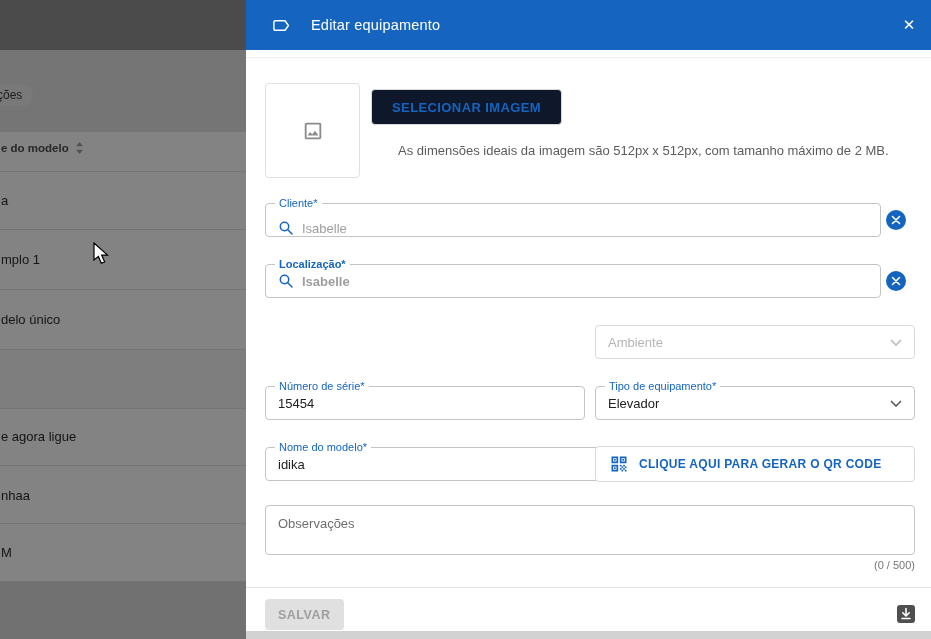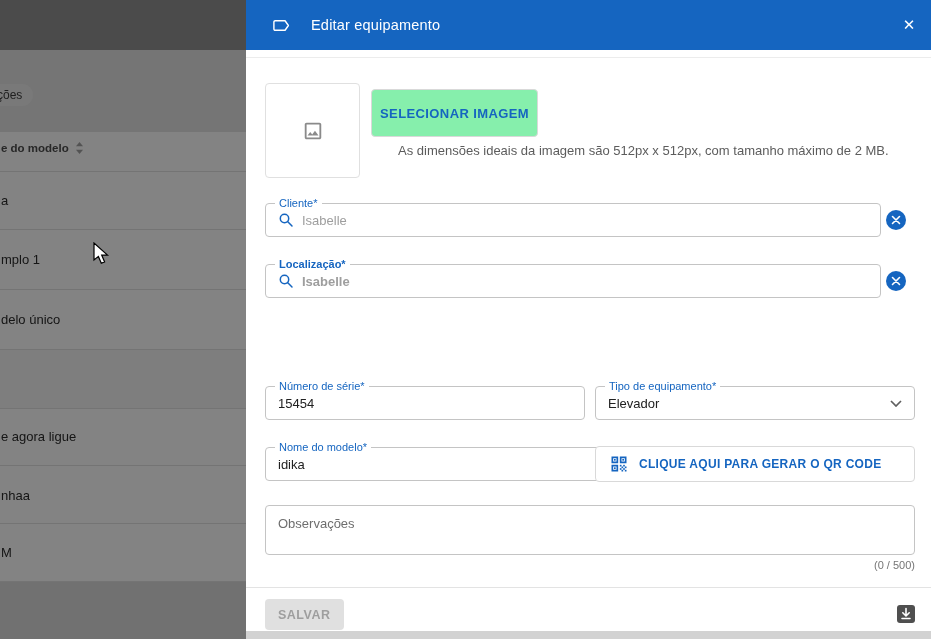--- a/index.html
+++ b/index.html
@@ -23,21 +23,21 @@
 
   
   .modal { position:absolute; left:246px; top:0; width:685px; height:639px; background:#fff; z-index:4; }
   .modal-header { position:absolute; left:0; top:0; width:100%; height:50px; background:#1565c0; display:flex; align-items:center; }
   .header-icon { margin-left:26px; display:flex; }
   .modal-title { color:#fff; font-size:14.5px; margin-left:20px; letter-spacing:.2px; }
   .close-btn { position:absolute; right:10px; top:13px; width:24px; height:24px; background:none; border:none; color:#fff; font-size:15px; line-height:24px; text-align:center; cursor:pointer; font-family:inherit; }
   .top-divider { position:absolute; left:0; top:57px; width:100%; height:1px; background:#ececec; }
 
   .img-box { position:absolute; left:19px; top:83px; width:95px; height:95px; border:1px solid #e0e0e0; border-radius:4px; display:flex; align-items:center; justify-content:center; background:#fff; }
-  .select-img-btn { position:absolute; left:125px; top:89px; height:48px; padding:0 8px; border:1px solid #d9d9d9; border-radius:4px; background:#86efac; color:#1565c0; font-size:13px; font-weight:700; letter-spacing:.4px; cursor:pointer; font-family:inherit; }
+  .select-img-btn { position:absolute; left:125px; top:89px; height:36px; padding:0 20px; border:1px solid #d9d9d9; border-radius:4px; background:#0f172a; color:#1565c0; font-size:13px; font-weight:700; letter-spacing:.4px; cursor:pointer; font-family:inherit; }
   .helper { position:absolute; left:128px; top:143px; font-size:13px; color:#5c5c5c; white-space:nowrap;margin-left:24px; }
 
   .tf { position:absolute; height:34px; border:1px solid #c4c4c4; border-radius:4px; display:flex; align-items:center; padding:0 12px; background:#fff; }
   .tf-label { position:absolute; top:-7px; left:9px; background:#fff; padding:0 4px; font-size:11px; line-height:13px; color:#1565c0; white-space:nowrap; }
   .tf-value { font-size:13px; color:#212121; }
   .tf-value.muted { color:#9e9e9e; margin-left:8px; }
   .sel-text { font-size:13px; color:#616161; }
   .tf.disabled { border-color:#d9d9d9; }
   .tf.disabled .sel-text { color:#b5b5b5; }
   .chev { margin-left:auto; display:flex; color:#5f5f5f; }
@@ -114,21 +114,21 @@
     <div class="top-divider"></div>
 
     <div class="img-box">
       <svg width="22" height="22" viewBox="0 0 24 24">
         <path d="M19 5v14H5V5h14m0-2H5c-1.1 0-2 .9-2 2v14c0 1.1.9 2 2 2h14c1.1 0 2-.9 2-2V5c0-1.1-.9-2-2-2zm-4.86 8.86l-3 3.87L9 13.14 6 17h12l-3.86-5.14z" fill="#8a8a8a"></path>
       </svg>
     </div>
     <button class="select-img-btn">SELECIONAR IMAGEM</button>
     <div class="helper">As dimensões ideais da imagem são 512px x 512px, com tamanho máximo de 2 MB.</div>
 
-    <div class="tf" style="left:19px;top:203px;width:616px;">
+    <div class="tf" style="left:19px;top:203px;width:616px;align-items:flex-end;">
       <span class="tf-label">Cliente*</span>
       <svg width="16" height="16" viewBox="0 0 16 16">
         <circle cx="6.5" cy="6.5" r="4.2" fill="none" stroke="#1565c0" stroke-width="1.5"></circle>
           <path d="M9.8 9.8L14 14" stroke="#1565c0" stroke-width="1.5" stroke-linecap="round"></path>
       </svg>
       <span class="tf-value muted">Isabelle</span>
     </div>
     <button class="clear-btn" style="left:640px;top:210px;">
       <svg width="10" height="10" viewBox="0 0 10 10">
           <path d="M1.5 1.5l7 7M8.5 1.5l-7 7" stroke="#fff" stroke-width="1.6" stroke-linecap="round"></path>
@@ -142,20 +142,28 @@
           <path d="M9.8 9.8L14 14" stroke="#1565c0" stroke-width="1.5" stroke-linecap="round"></path>
       </svg>
       <span class="tf-value muted">Isabelle</span>
     </div>
     <button class="clear-btn" style="left:640px;top:271px;">
       <svg width="10" height="10" viewBox="0 0 10 10">
           <path d="M1.5 1.5l7 7M8.5 1.5l-7 7" stroke="#fff" stroke-width="1.6" stroke-linecap="round"></path>
         </svg>
     </button>
 
+    <div class="tf disabled" style="left:349px;top:325px;width:320px;">
+      <span class="sel-text">Ambiente</span>
+      <span class="chev light">
+        <svg width="12" height="7" viewBox="0 0 12 7">
+            <path d="M1 1l5 5 5-5" fill="none" stroke="currentColor" stroke-width="1.7"></path>
+          </svg>
+      </span>
+    </div>
 
     <div class="tf" style="left:19px;top:386px;width:320px;">
       <span class="tf-label">Número de série*</span>
       <span class="tf-value">15454</span>
     </div>
     <div class="tf" style="left:349px;top:386px;width:320px;">
       <span class="tf-label">Tipo de equipamento*</span>
       <span class="tf-value">Elevador</span>
       <span class="chev">
         <svg width="12" height="7" viewBox="0 0 12 7">

